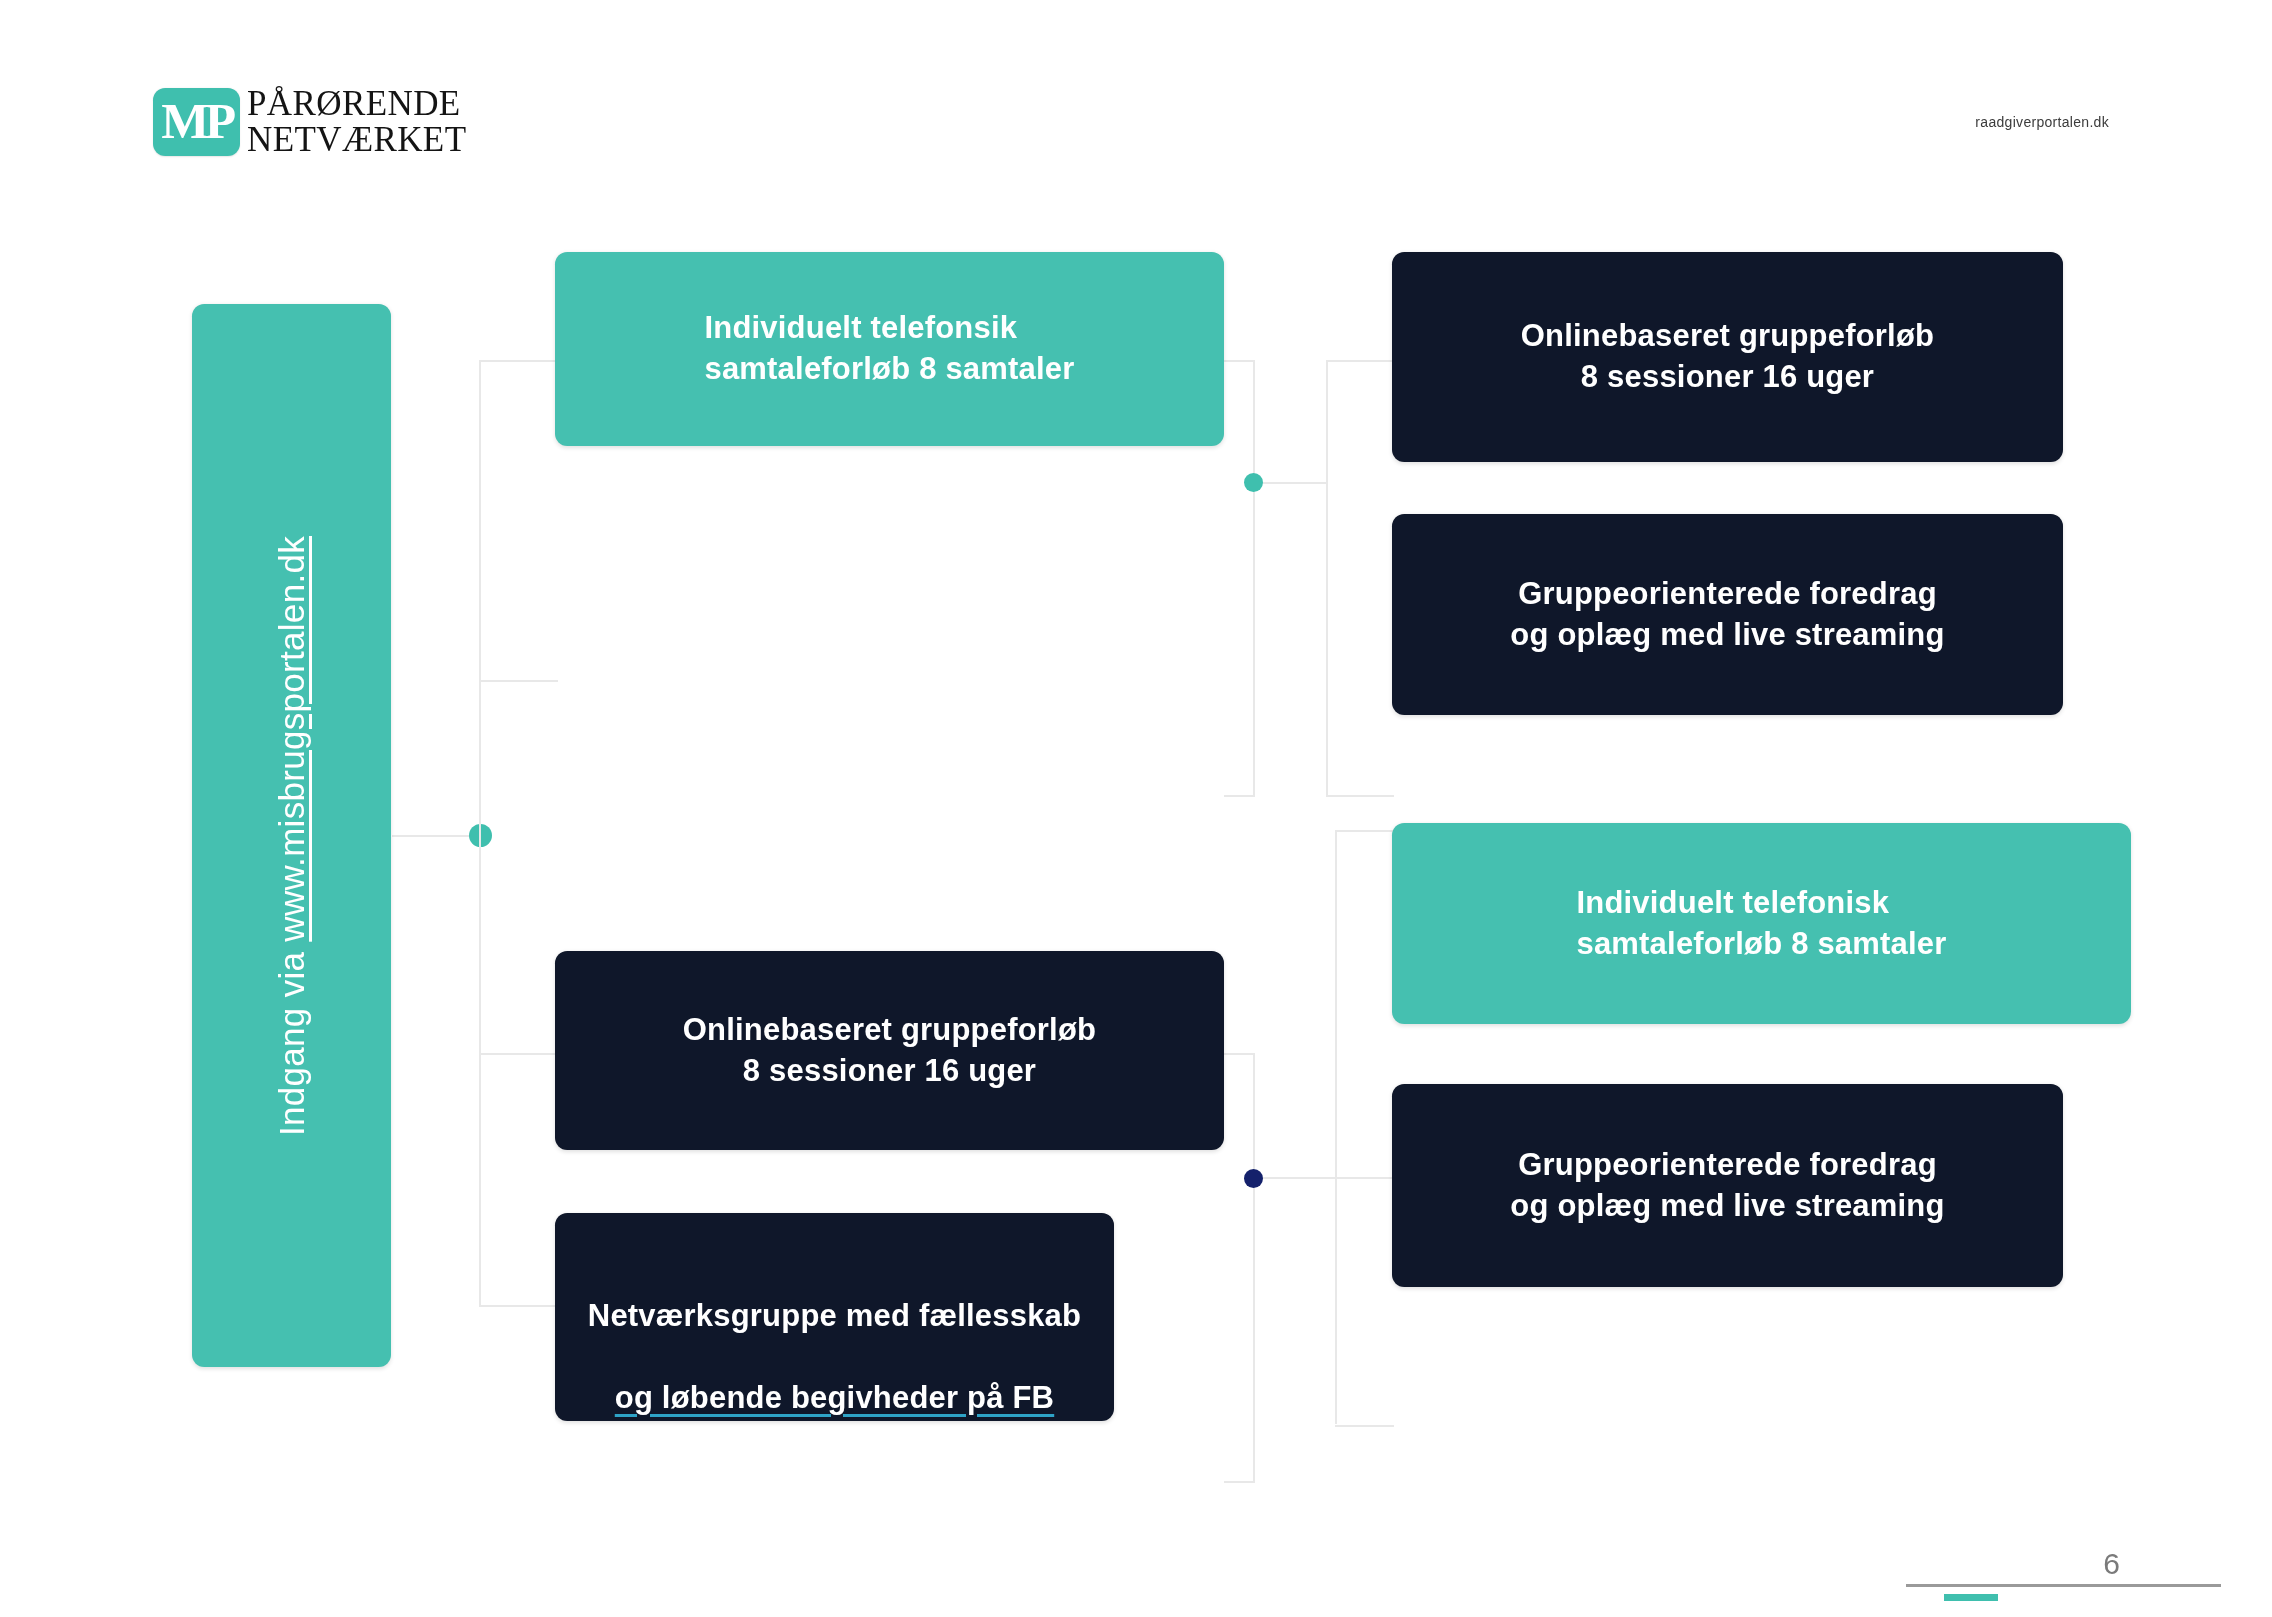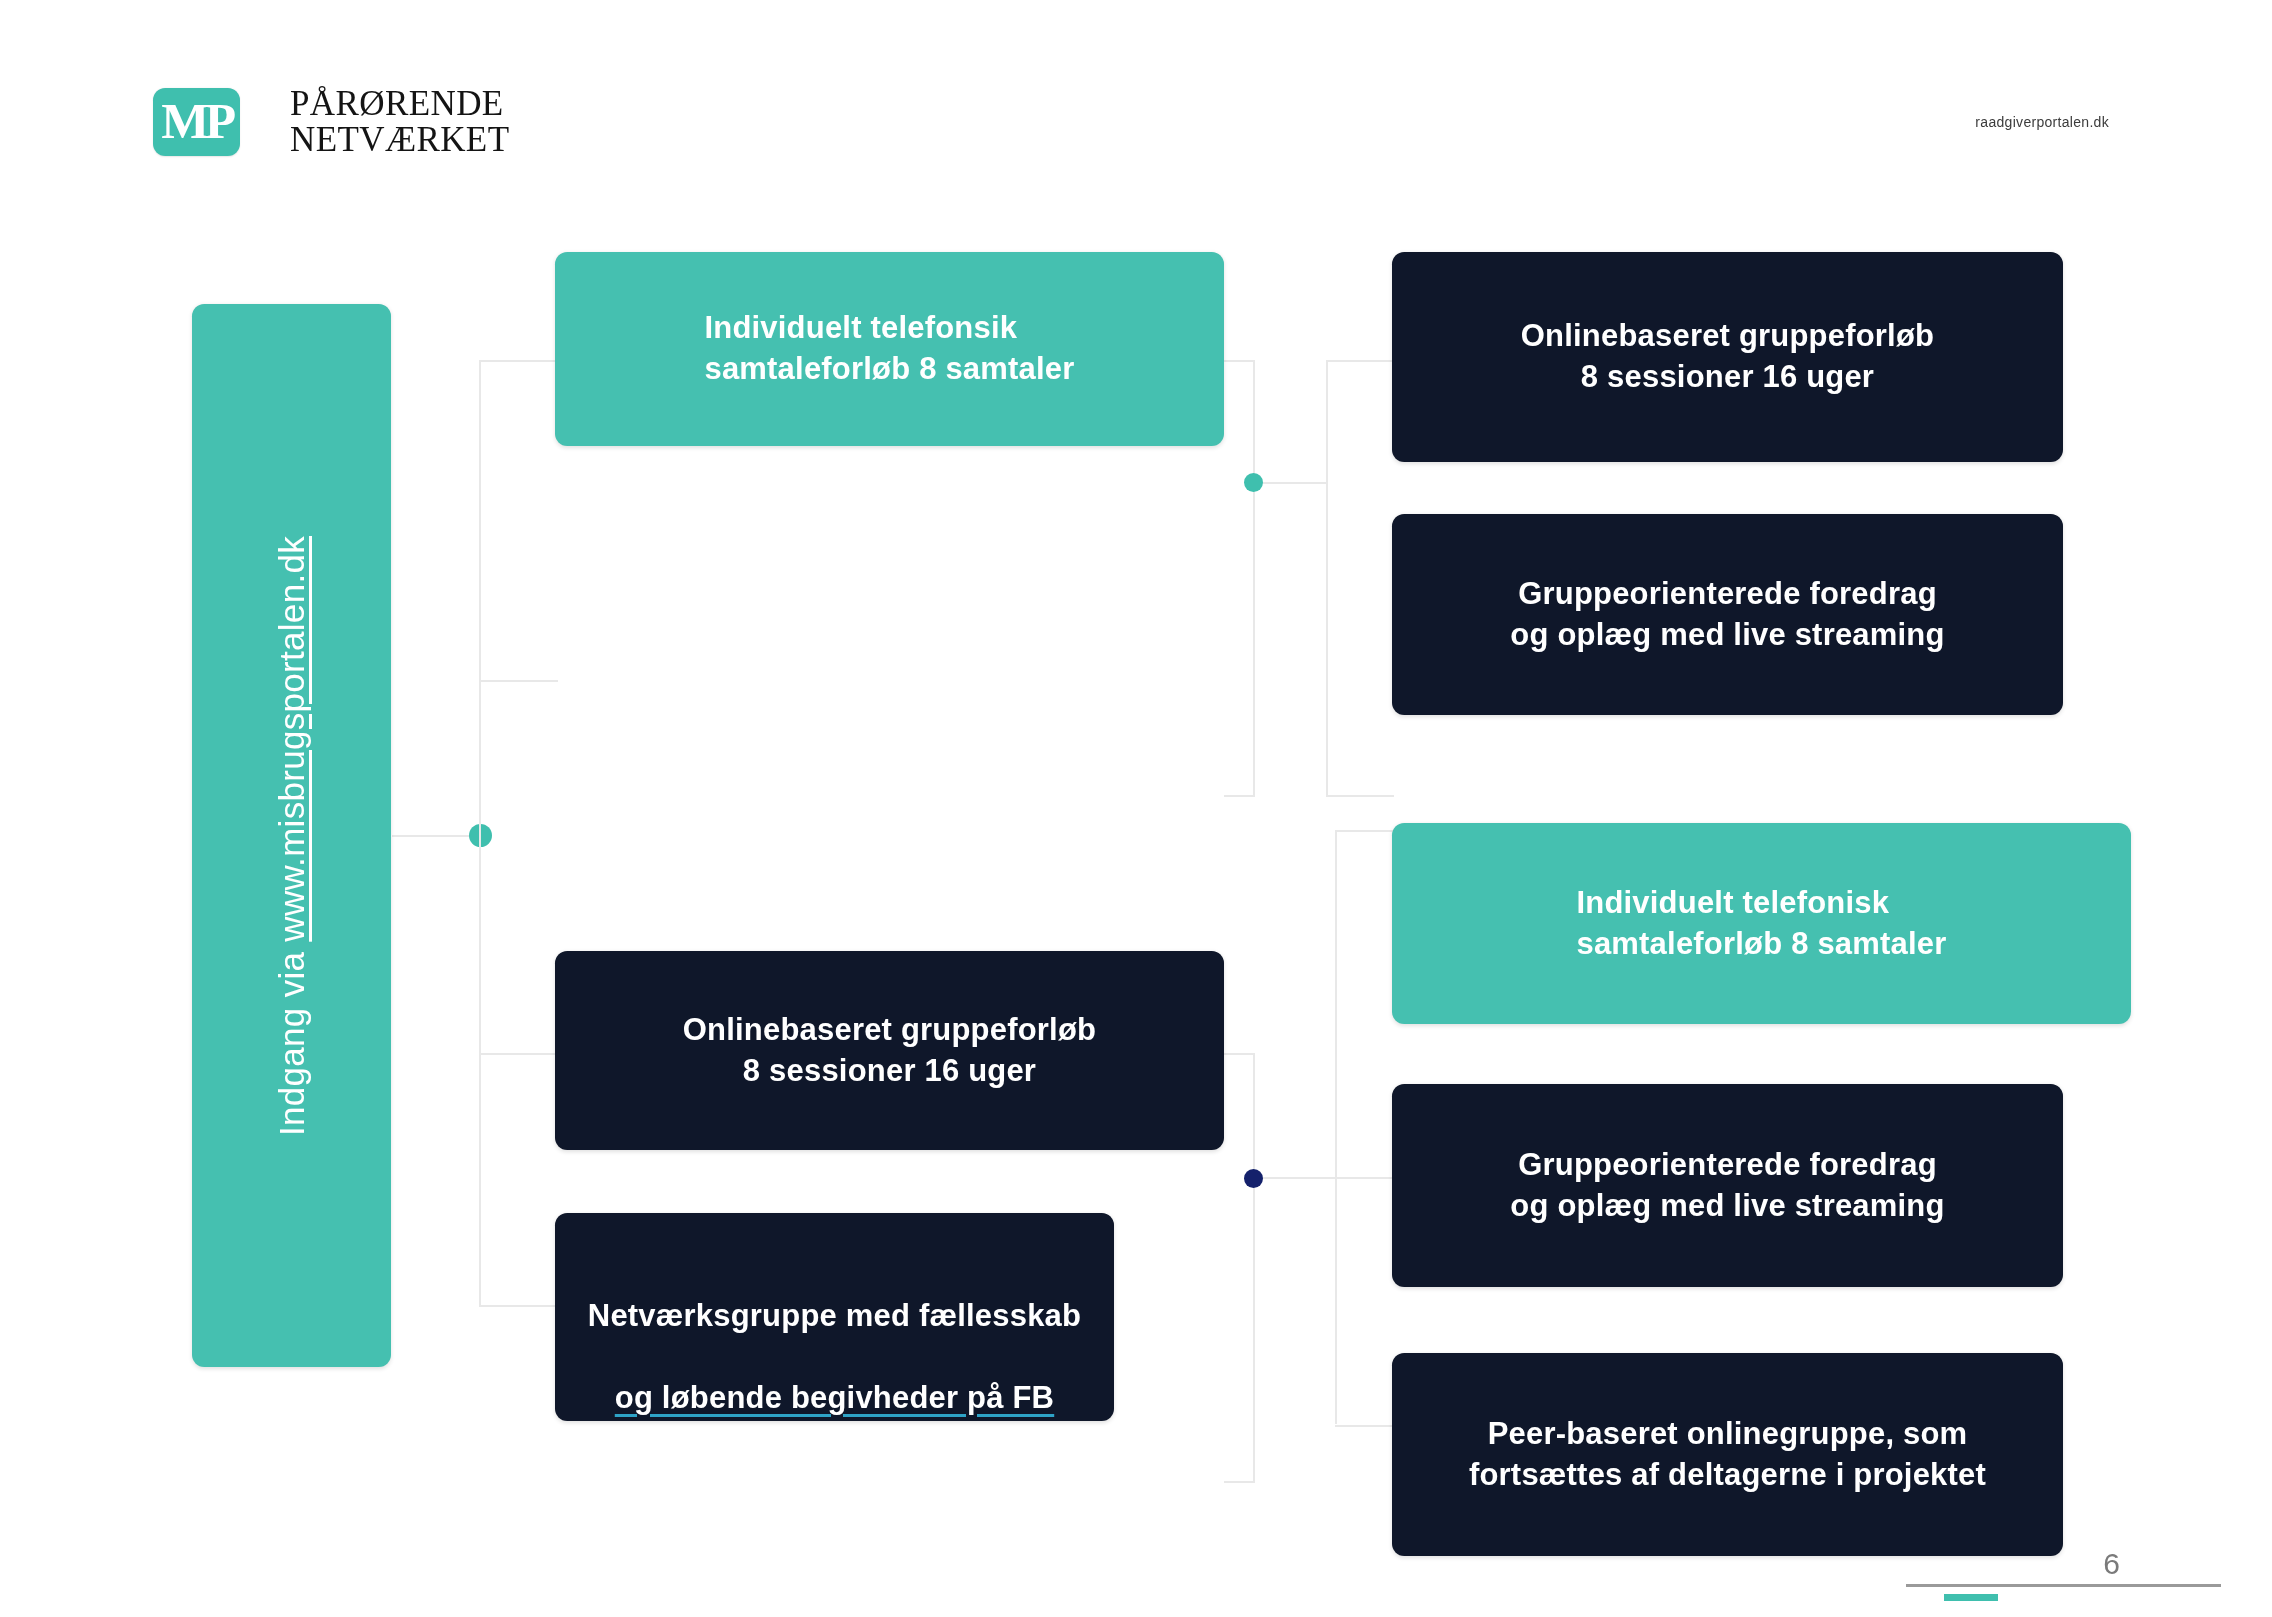--- a/index.html
+++ b/index.html
@@ -6,21 +6,21 @@
   body{
     width:2273px;height:1618px;
     background:#ffffff;
     font-family:"Liberation Sans", sans-serif;
     overflow:hidden;
     position:relative;
   }
   .slide{position:relative;width:2273px;height:1618px;background:#fff;}
 
   
-  .logo-wrap{position:absolute;left:153px;top:86px;display:flex;align-items:center;gap:43px;}
+  .logo-wrap{position:absolute;left:153px;top:86px;display:flex;align-items:center;}
   .logo-mark{
     width:87px;height:68px;border-radius:12.2px;background:#3fbfae;
     display:flex;align-items:center;justify-content:center;
     box-shadow:0 0.9px 1.7px rgba(0,0,0,.10);
   }
   .logo-mark span{
     color:#fff;font-family:"Liberation Serif", serif;font-weight:700;
     font-size:51px;letter-spacing:-4.4px;line-height:1;
   }
   .logo-text{margin-left:7px;display:flex;flex-direction:column;justify-content:center;}
@@ -174,23 +174,19 @@
   <div class="box teal" style="left:1392px;top:823px;width:739px;height:201px;">
     <div class="txt left">Individuelt telefonisk
 samtaleforløb 8 samtaler</div>
   </div>
 
   <div class="box navy" style="left:1392px;top:1084px;width:671px;height:203px;">
     <div class="txt center">Gruppeorienterede foredrag
 og oplæg med live streaming</div>
   </div>
 
-  <div class="box navy" style="left:1392px;top:1353px;width:671px;height:203px;">
-    <div class="txt center">Peer-baseret onlinegruppe, som
-fortsættes af deltagerne i projektet</div>
-  </div>
 
   <div class="pagenum">6</div>
   <div class="foot-rule"></div>
   <div class="foot-tick"></div>
 
 </div>
 
 
 </body></html>

